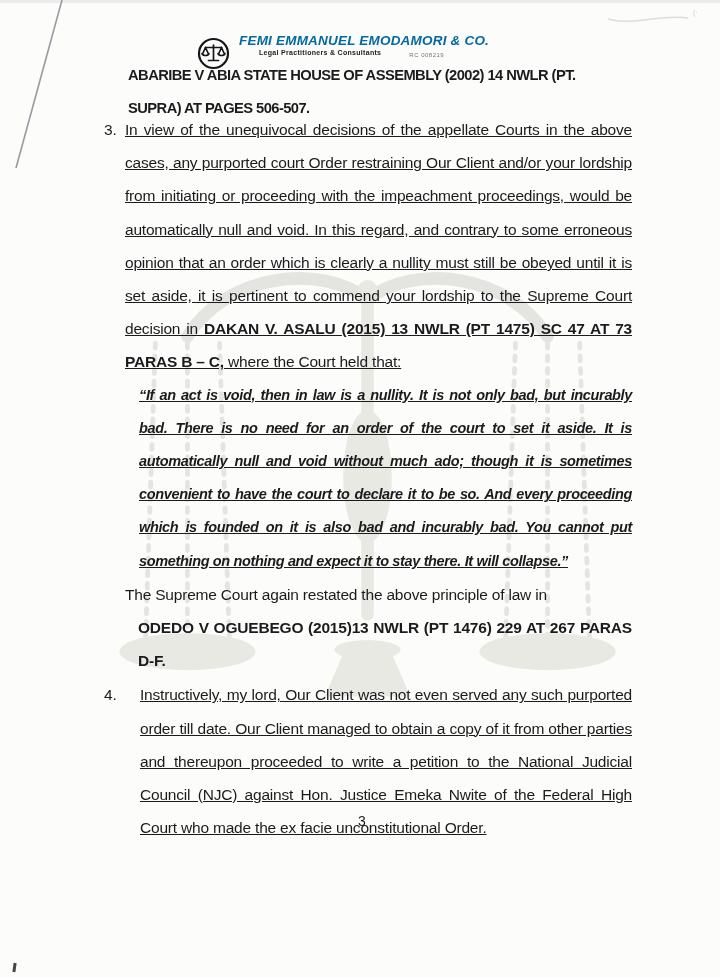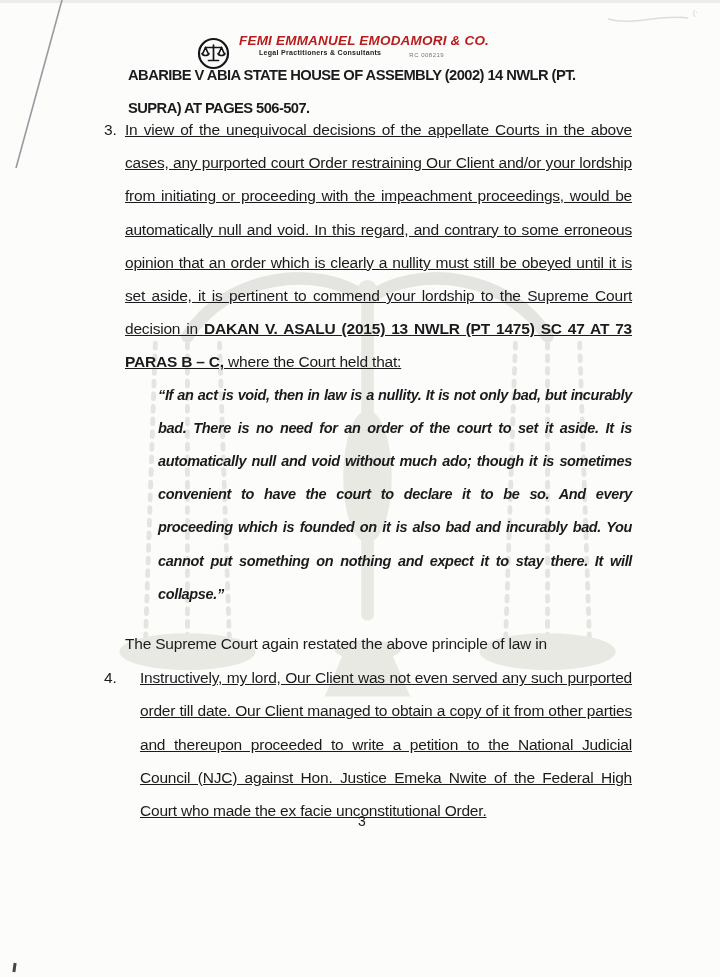--- a/index.html
+++ b/index.html
@@ -10,21 +10,21 @@
     color:#1b1b1d;
     position:relative;
     overflow:hidden;
   }
   .top-strip{position:absolute;top:0;left:0;width:720px;height:3px;background:#ececea;}
   .artifact{position:absolute;pointer-events:none;}
   .watermark{position:absolute;left:95px;top:246px;width:545px;height:462px;opacity:.55;z-index:0;}
   .letterhead{position:absolute;top:33px;left:197px;z-index:2;}
   .logo{position:absolute;left:0;top:4px;width:33px;height:33px;}
   .firm{margin-left:42px;}
-  .firm-name{font-size:13.5px;font-weight:700;font-style:italic;letter-spacing:.2px;white-space:nowrap;color:#b91c1c;}
+  .firm-name{font-size:13.5px;font-weight:700;font-style:italic;letter-spacing:.2px;white-space:nowrap;color:#0369a1;}
   .firm-sub-row{display:flex;align-items:flex-start;margin-left:20px;margin-top:1px;}
   .firm-subtitle{font-size:7px;font-weight:700;color:#222;letter-spacing:.3px;}
   .firm-rc{font-size:6px;color:#777;margin-left:28px;margin-top:3px;letter-spacing:.5px;}
   .case-heading{
     position:absolute;top:59px;left:128px;width:520px;
     font-weight:700;font-size:15.5px;line-height:32.5px;
     letter-spacing:-.6px;white-space:nowrap;
     transform:scaleX(.95);transform-origin:left top;z-index:1;
   }
   .content{
@@ -32,25 +32,25 @@
     font-size:15.5px;line-height:33.2px;letter-spacing:-.2px;z-index:1;
   }
   .item{display:flex;}
   .num3{flex:0 0 21px;}
   .num4{flex:0 0 36px;}
   .text-col{flex:1;min-width:0;}
   p{margin:0;}
   .para{text-align:justify;text-align-last:left;text-decoration:underline;}
   .cite{font-weight:700;}
   .quote{
-    margin-left:33px;text-align:justify;text-align-last:left;
+    margin-left:14px;text-align:justify;text-align-last:left;
     font-style:italic;font-weight:700;
-    font-size:14.5px;letter-spacing:-.35px;
+    font-size:14.5px;letter-spacing:-.35px;text-decoration:underline;
   }
-  .follow{text-align:justify;text-align-last:left;margin-top:16px;}
+  .follow{text-align:justify;text-align-last:left;}
   .follow-citation{font-weight:700;margin-left:13px;text-align:justify;text-align-last:left;}
   .item-4{margin-top:1px;}
   .page-num{position:absolute;top:813px;left:0;width:724px;text-align:center;font-size:14px;z-index:1;}
   svg{display:block;}
 </style>
 </head>
 <body>
 
 <div class="top-strip"></div>
 
@@ -113,20 +113,21 @@
 </div>
 
 <div class="content">
 
   <div class="item item-3">
     <div class="num3">3.</div>
     <div class="text-col">
       <p class="para"><span>In view of the unequivocal decisions of the appellate Courts in the above cases, any purported court Order restraining Our Client and/or your lordship from initiating or proceeding with the impeachment proceedings, would be automatically null and void. In this regard, and contrary to some erroneous opinion that an order which is clearly a nullity must still be obeyed until it is set aside, it is pertinent to commend your lordship to the Supreme Court decision in </span><span class="cite">DAKAN V. ASALU (2015) 13 NWLR (PT 1475) SC 47 AT 73 PARAS B – C,</span><span> where the Court held that:</span></p>
       <p class="quote">“If an act is void, then in law is a nullity. It is not only bad, but incurably bad. There is no need for an order of the court to set it aside. It is automatically null and void without much ado; though it is sometimes convenient to have the court to declare it to be so. And every proceeding which is founded on it is also bad and incurably bad. You cannot put something on nothing and expect it to stay there. It will collapse.”</p>
       <p class="follow">The Supreme Court again restated the above principle of law in</p>
+      <p class="follow-citation">ODEDO V OGUEBEGO (2015)13 NWLR (PT 1476) 229 AT 267 PARAS D-F.</p>
     </div>
   </div>
 
   <div class="item item-4">
     <div class="num4">4.</div>
     <div class="text-col">
       <p class="para">Instructively, my lord, Our Client was not even served any such purported order till date. Our Client managed to obtain a copy of it from other parties and thereupon proceeded to write a petition to the National Judicial Council (NJC) against Hon. Justice Emeka Nwite of the Federal High Court who made the ex facie unconstitutional Order.</p>
     </div>
   </div>
 

